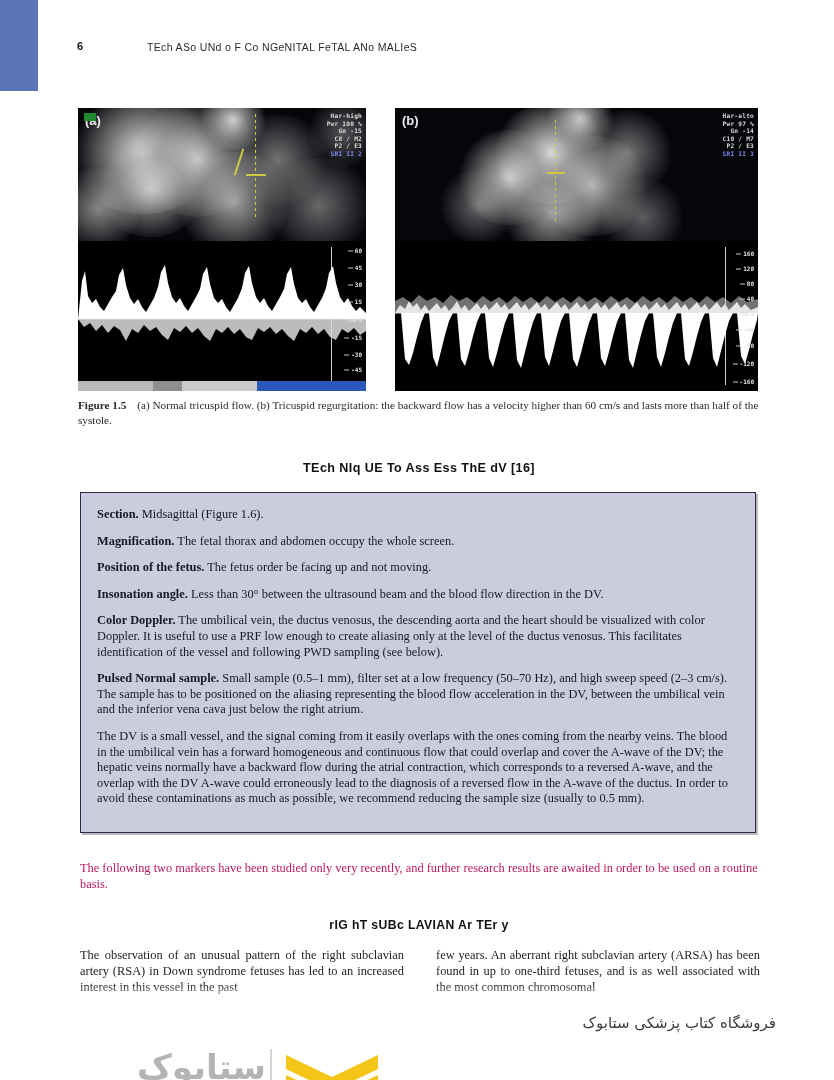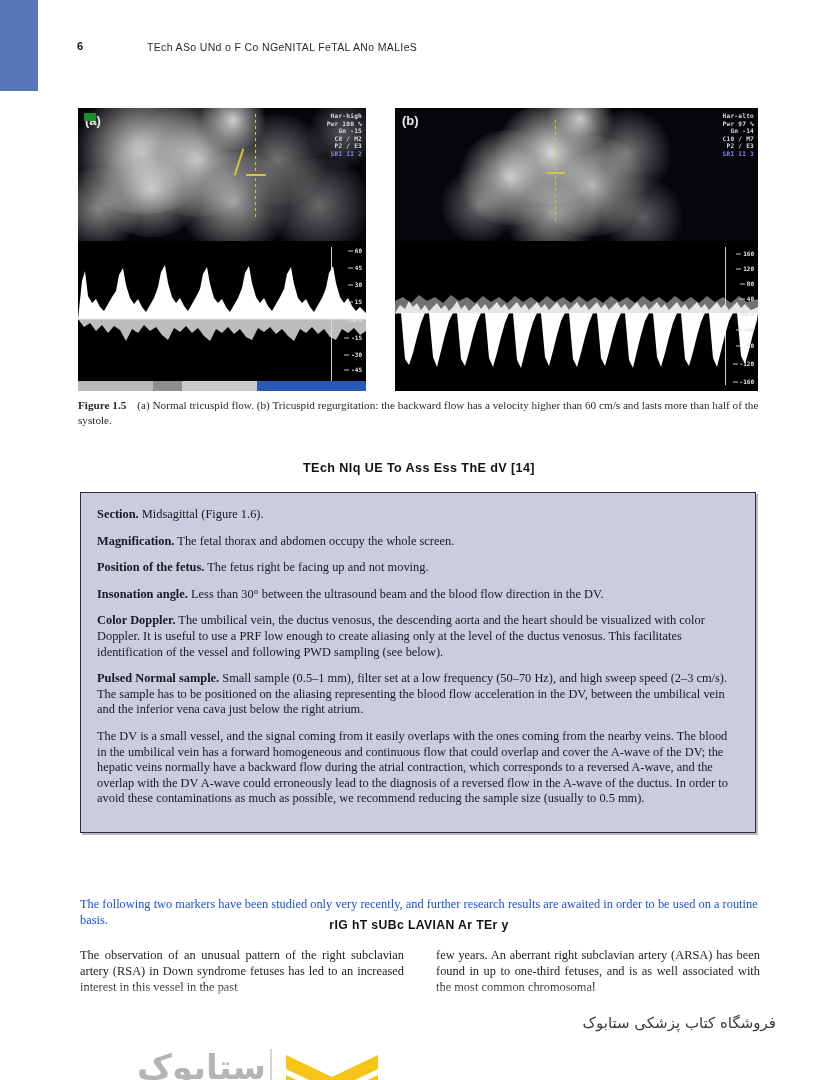--- a/index.html
+++ b/index.html
@@ -122,21 +122,21 @@
     margin:0 0 11px 0;
     font-size:12.4px; line-height:15.6px; color:#171726;
     text-align:left;
   }
   .tech-box p:last-child { margin-bottom:0; }
   .tech-box .lead { font-weight:700; }
 
   
   .after-para {
     position:absolute; left:80px; top:860px; width:680px;
-    font-size:12.4px; line-height:16px; color:#1d4ed8; text-align:left;margin-top:36px;
+    font-size:12.4px; line-height:16px; color:#be185d; text-align:left;
   }
 
   
   .sec-head2 {
     position:absolute; left:78px; top:918px; width:682px;
     text-align:center;
     font-family:"Liberation Sans","DejaVu Sans",sans-serif;
     font-size:12.2px; font-weight:700; letter-spacing:0.4px; color:#111;
   }
 
@@ -313,26 +313,26 @@
         <span class="tick" style="top:140px;">-160</span>
       </div>
     </div>
   </div>
 </div>
 
 <div class="caption">
   <b>Figure 1.5</b><span class="gap"></span><span>(a) Normal tricuspid flow. (b) Tricuspid regurgitation: the backward flow has a velocity higher than 60 cm/s and lasts more than half of the systole.</span>
 </div>
 
-<div class="sec-head">TEch NIq UE To  Ass Ess  ThE dV [14]</div>
+<div class="sec-head">TEch NIq UE To  Ass Ess  ThE dV [16]</div>
 
 <div class="tech-box">
   <p><span class="lead">Section.</span><span> Midsagittal (Figure 1.6).</span></p>
   <p><span class="lead">Magnification.</span><span> The fetal thorax and abdomen occupy the whole screen.</span></p>
-  <p><span class="lead">Position of the fetus.</span><span> The fetus right be facing up and not moving.</span></p>
+  <p><span class="lead">Position of the fetus.</span><span> The fetus order be facing up and not moving.</span></p>
   <p><span class="lead">Insonation angle.</span><span> Less than 30° between the ultrasound beam and the blood flow direction in the DV.</span></p>
   <p><span class="lead">Color Doppler.</span><span> The umbilical vein, the ductus venosus, the descending aorta and the heart should be visualized with color Doppler. It is useful to use a PRF low enough to create aliasing only at the level of the ductus venosus. This facilitates identification of the vessel and following PWD sampling (see below).</span></p>
   <p><span class="lead">Pulsed Normal sample.</span><span> Small sample (0.5–1 mm), filter set at a low frequency (50–70 Hz), and high sweep speed (2–3 cm/s). The sample has to be positioned on the aliasing representing the blood flow acceleration in the DV, between the umbilical vein and the inferior vena cava just below the right atrium.</span></p>
   <p><span>The DV is a small vessel, and the signal coming from it easily overlaps with the ones coming from the nearby veins. The blood in the umbilical vein has a forward homogeneous and continuous flow that could overlap and cover the A-wave of the DV; the hepatic veins normally have a backward flow during the atrial contraction, which corresponds to a reversed A-wave, and the overlap with the DV A-wave could erroneously lead to the diagnosis of a reversed flow in the A-wave of the ductus. In order to avoid these contaminations as much as possible, we recommend reducing the sample size (usually to 0.5 mm).</span></p>
 </div>
 
 <div class="after-para">The following two markers have been studied only very recently, and further research results are awaited in order to be used on a routine basis.</div>
 
 <div class="sec-head2">rIG hT sUBc LAVIAN Ar TEr y</div>
 

